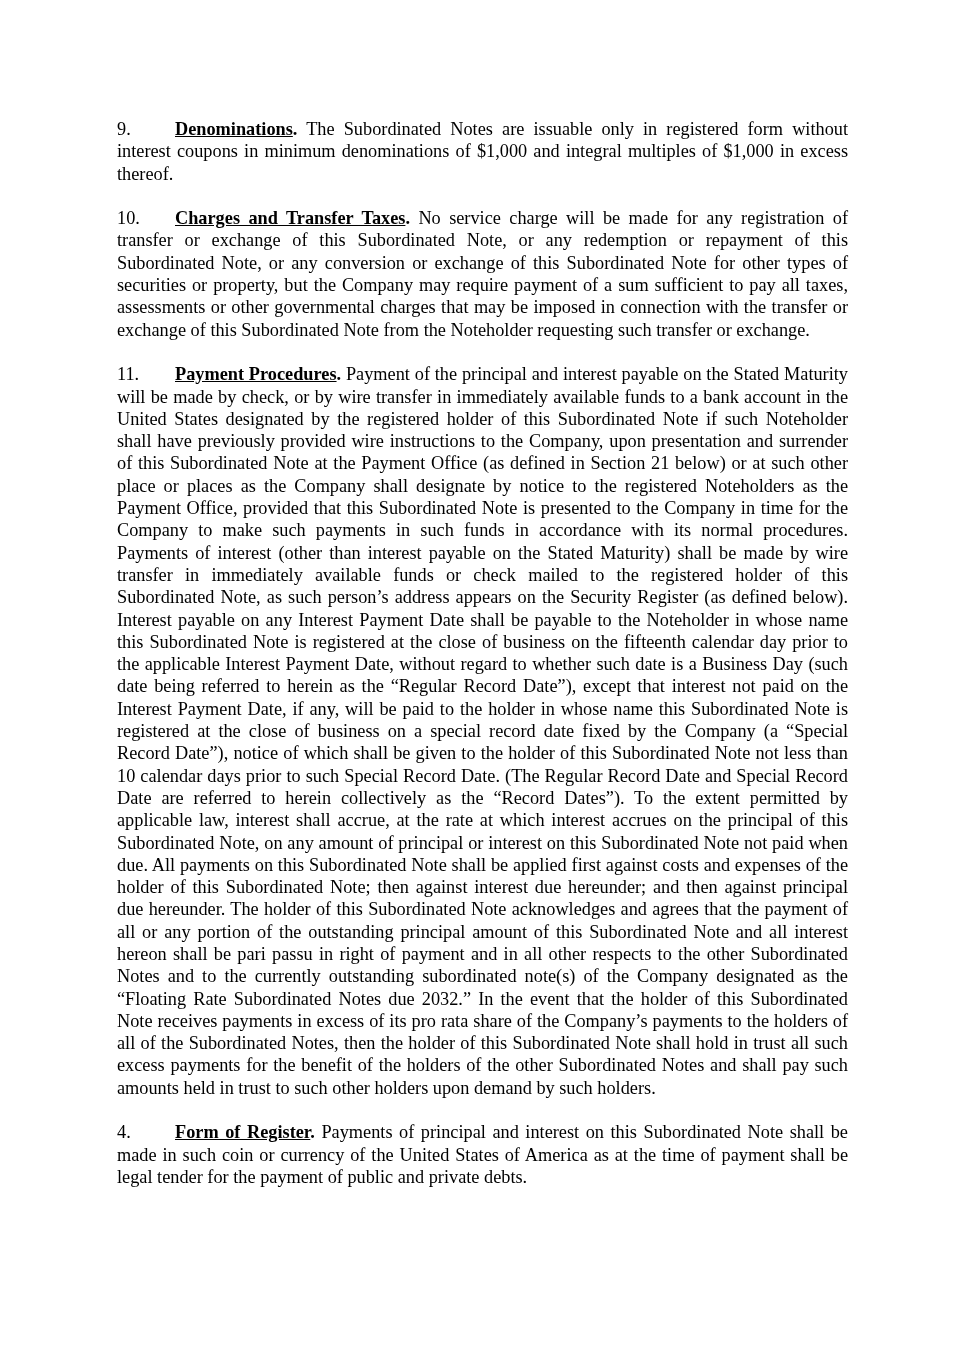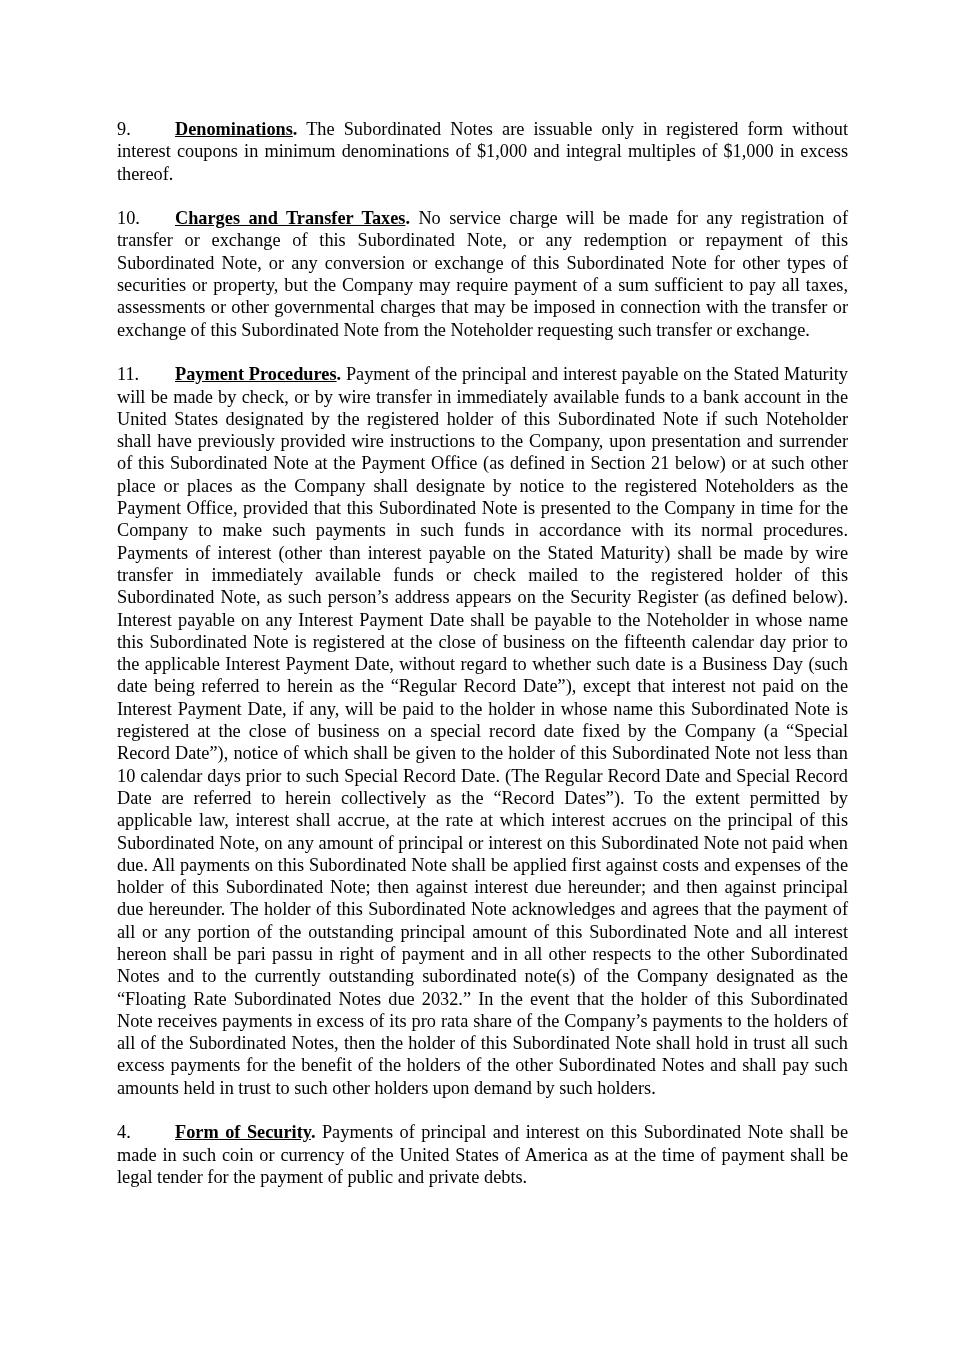--- a/index.html
+++ b/index.html
@@ -33,14 +33,14 @@
   .b { font-weight: bold; }
   .u { }
 </style>
 </head>
 <body>
 
 <div class="page">
   <p class="para"><span class="pnum">9.</span><span class="pheading">Denominations</span><span class="b">.</span><span> The Subordinated Notes are issuable only in registered form without interest coupons in minimum denominations of $1,000 and integral multiples of $1,000 in excess thereof.</span></p>
   <p class="para"><span class="pnum">10.</span><span class="pheading">Charges and Transfer Taxes</span><span class="b">.</span><span> No service charge will be made for any registration of transfer or exchange of this Subordinated Note, or any redemption or repayment of this Subordinated Note, or any conversion or exchange of this Subordinated Note for other types of securities or property, but the Company may require payment of a sum sufficient to pay all taxes, assessments or other governmental charges that may be imposed in connection with the transfer or exchange of this Subordinated Note from the Noteholder requesting such transfer or exchange.</span></p>
   <p class="para"><span class="pnum">11.</span><span class="pheading">Payment Procedures</span><span class="b">.</span><span> Payment of the principal and interest payable on the Stated Maturity will be made by check, or by wire transfer in immediately available funds to a bank account in the United States designated by the registered holder of this Subordinated Note if such Noteholder shall have previously provided wire instructions to the Company, upon presentation and surrender of this Subordinated Note at the Payment Office (as defined in Section 21 below) or at such other place or places as the Company shall designate by notice to the registered Noteholders as the Payment Office, provided that this Subordinated Note is presented to the Company in time for the Company to make such payments in such funds in accordance with its normal procedures. Payments of interest (other than interest payable on the Stated Maturity) shall be made by wire transfer in immediately available funds or check mailed to the registered holder of this Subordinated Note, as such person’s address appears on the Security Register (as defined below). Interest payable on any Interest Payment Date shall be payable to the Noteholder in whose name this Subordinated Note is registered at the close of business on the fifteenth calendar day prior to the applicable Interest Payment Date, without regard to whether such date is a Business Day (such date being referred to herein as the “</span><span class="u">Regular Record Date</span><span>”), except that interest not paid on the Interest Payment Date, if any, will be paid to the holder in whose name this Subordinated Note is registered at the close of business on a special record date fixed by the Company (a “</span><span class="u">Special Record Date</span><span>”), notice of which shall be given to the holder of this Subordinated Note not less than 10 calendar days prior to such Special Record Date. (The Regular Record Date and Special Record Date are referred to herein collectively as the “</span><span class="u">Record Dates</span><span>”). To the extent permitted by applicable law, interest shall accrue, at the rate at which interest accrues on the principal of this Subordinated Note, on any amount of principal or interest on this Subordinated Note not paid when due. All payments on this Subordinated Note shall be applied first against costs and expenses of the holder of this Subordinated Note; then against interest due hereunder; and then against principal due hereunder. The holder of this Subordinated Note acknowledges and agrees that the payment of all or any portion of the outstanding principal amount of this Subordinated Note and all interest hereon shall be pari passu in right of payment and in all other respects to the other Subordinated Notes and to the currently outstanding subordinated note(s) of the Company designated as the “Floating Rate Subordinated Notes due 2032.” In the event that the holder of this Subordinated Note receives payments in excess of its pro rata share of the Company’s payments to the holders of all of the Subordinated Notes, then the holder of this Subordinated Note shall hold in trust all such excess payments for the benefit of the holders of the other Subordinated Notes and shall pay such amounts held in trust to such other holders upon demand by such holders.</span></p>
-  <p class="para"><span class="pnum">4.</span><span class="pheading">Form of Security</span><span class="b">.</span><span> Payments of principal and interest on this Subordinated Note shall be made in such coin or currency of the United States of America as at the time of payment shall be legal tender for the payment of public and private debts.</span></p>
+  <p class="para"><span class="pnum">4.</span><span class="pheading">Form of Register</span><span class="b">.</span><span> Payments of principal and interest on this Subordinated Note shall be made in such coin or currency of the United States of America as at the time of payment shall be legal tender for the payment of public and private debts.</span></p>
 </div>
 
 </body></html>

